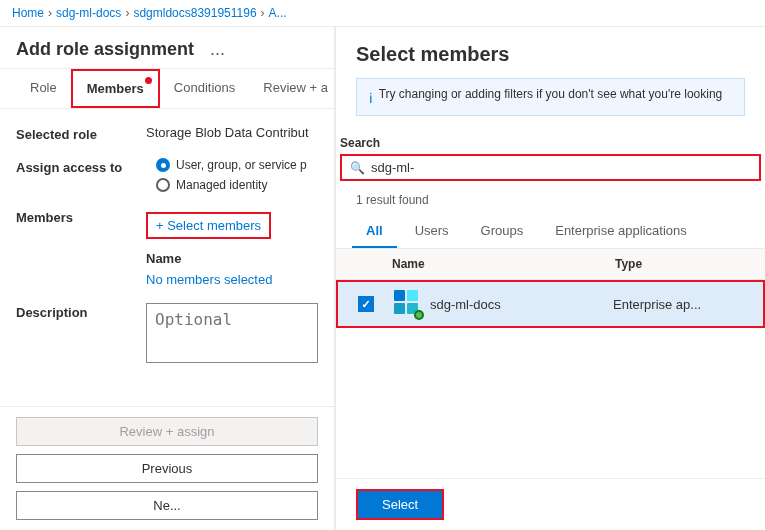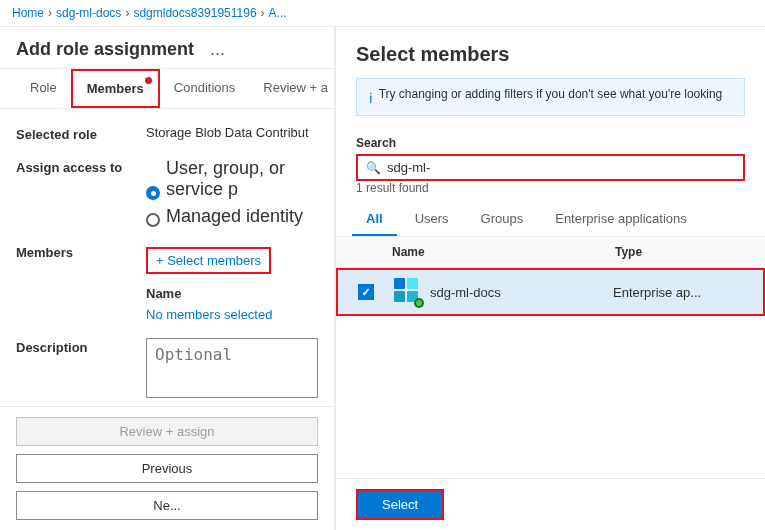--- a/index.html
+++ b/index.html
@@ -21,21 +21,21 @@
     .tab.members-tab .dot { width: 7px; height: 7px; background: #e81123; border-radius: 50%; position: absolute; top: 6px; right: 6px; }
 
     
     .left-content { padding: 16px; flex: 1; overflow-y: auto; }
     .field-row { display: flex; margin-bottom: 16px; align-items: flex-start; }
     .field-label { width: 130px; font-size: 13px; font-weight: 600; color: #323130; flex-shrink: 0; padding-top: 2px; }
     .field-value { flex: 1; font-size: 13px; color: #323130; }
 
     
     .radio-group { display: flex; flex-direction: column; gap: 6px; }
-    .radio-item { display: flex; align-items: flex-end; gap: 6px; font-size: 18px; }
+    .radio-item { display: flex; align-items: flex-end; gap: 6px; font-size: 12px; margin-left: 10px; }
     .radio-circle { width: 14px; height: 14px; border-radius: 50%; border: 2px solid #0078d4; display: flex; align-items: center; justify-content: center; flex-shrink: 0; }
     .radio-circle.filled { background: #0078d4; }
     .radio-circle.filled::after { content: ''; width: 5px; height: 5px; border-radius: 50%; background: #fff; }
     .radio-circle.empty { border-color: #605e5c; }
 
     
     .members-section { margin-top: 4px; }
     .select-members-btn { display: flex; align-items: center; gap: 6px; color: #0078d4; cursor: pointer; font-size: 13px; border: 2px solid #e81123; padding: 4px 8px; background: #fff; }
     .members-table { margin-top: 12px; }
     .members-table-header { font-size: 13px; font-weight: 600; color: #323130; margin-bottom: 6px; }
@@ -50,21 +50,21 @@
     .btn.disabled { background: #f3f2f1; color: #a19f9d; border-color: #c8c6c4; cursor: default; }
 
     
     .right-panel { flex: 1; display: flex; flex-direction: column; border-left: 1px solid #edebe9; }
     .right-header { padding: 16px 20px 8px; }
     .right-title { font-size: 20px; font-weight: 600; color: #323130; margin-bottom: 12px; }
     .info-box { background: #f0f6ff; border: 1px solid #c7e0f4; padding: 8px 12px; font-size: 12px; color: #323130; display: flex; align-items: flex-start; gap: 6px; margin-bottom: 12px; }
     .info-icon { color: #0078d4; font-size: 14px; flex-shrink: 0; margin-top: 1px; }
 
     
-    .search-section { padding: 0 20px; margin-bottom: 0; }
+    .search-section { padding: 0 4px; margin-bottom: 12px; }
     .search-label { font-size: 12px; font-weight: 600; color: #323130; margin-bottom: 4px; }
     .search-box { display: flex; align-items: center; border: 2px solid #e81123; padding: 4px 8px; gap: 6px; background: #fff; }
     .search-icon { color: #605e5c; font-size: 12px; }
     .search-input { border: none; outline: none; font-size: 13px; color: #323130; flex: 1; }
     .results-found { font-size: 12px; color: #605e5c; padding: 0 20px; margin-bottom: 8px; }
 
     
     .filter-tabs { display: flex; gap: 4px; padding: 0 16px; border-bottom: 1px solid #edebe9; margin-bottom: 0; }
     .filter-tab { padding: 8px 14px; font-size: 13px; color: #605e5c; cursor: pointer; border-bottom: 2px solid transparent; }
     .filter-tab.active { color: #0078d4; border-bottom: 2px solid #0078d4; font-weight: 600; }

